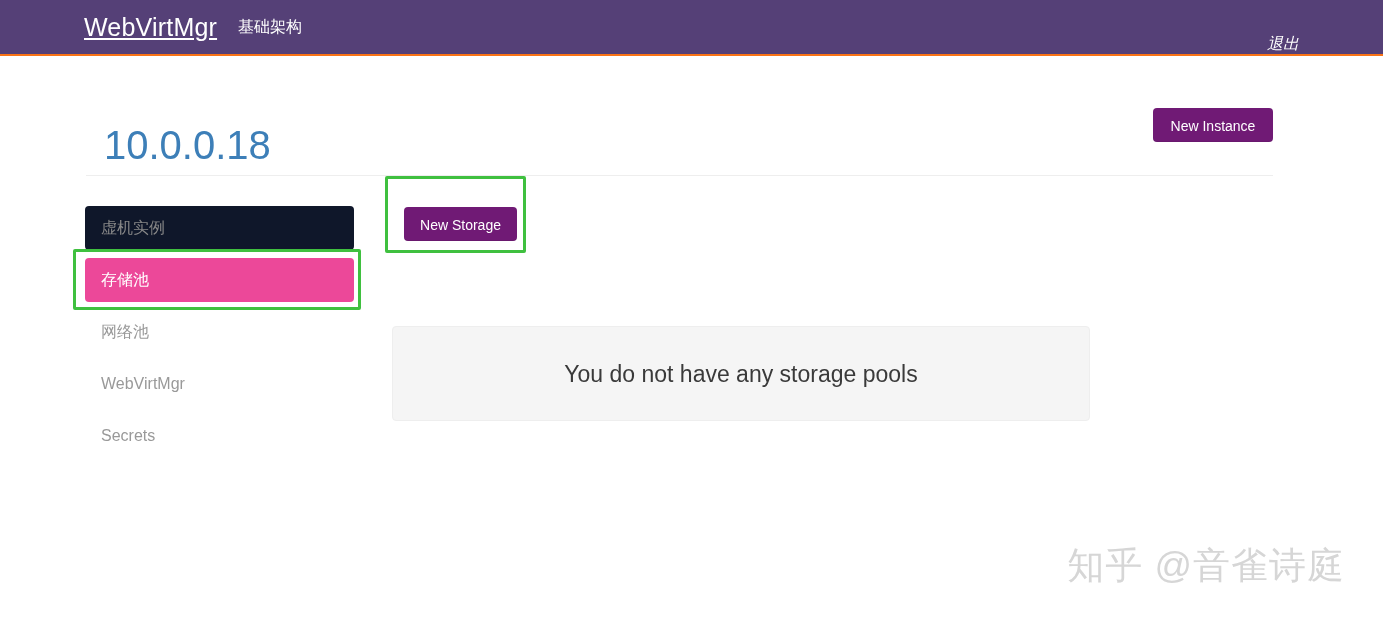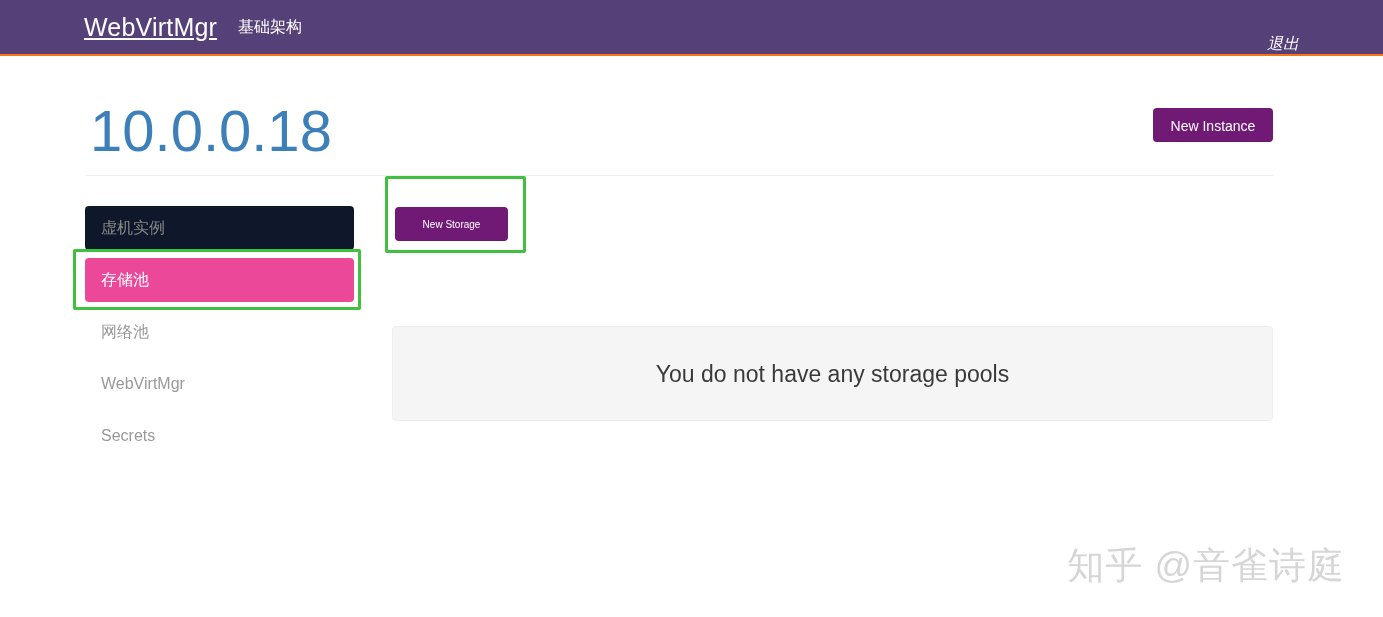--- a/index.html
+++ b/index.html
@@ -83,22 +83,22 @@
     position: absolute;
     left: 86px;
     top: 42px;
     width: 1187px;
     height: 70px;
   }
   .page-title {
     position: absolute;
     left: 0;
     top: 0;
-    margin: 4px;
-    font-size: 58px;
+    margin: 18px;
+    font-size: 40px;
     line-height: 58px;
     font-weight: normal;
     color: #3d7fb8;
     white-space: nowrap;
   }
   .btn {
     display: inline-block;
     border: none;
     border-radius: 4px;
     cursor: pointer;
@@ -163,32 +163,32 @@
 
   
   .content {
     position: absolute;
     left: 392px;
     top: 121px;
     width: 881px;
   }
   .btn-new-storage {
     position: absolute;
-    left: 3px;
+    left: 12px;
     top: 30px;
     width: 113px;
     height: 34px;
-    font-size: 10px;
+    font-size: 14px;
     line-height: 34px;
   }
   .empty-panel {
     position: absolute;
     left: 0;
     top: 149px;
-    width: 881px;
+    width: 698px;
     height: 95px;
     background: #f5f5f5;
     border: 1px solid #eeeeee;
     border-radius: 4px;
     display: flex;
     align-items: center;
     justify-content: center;
   }
   .empty-text {
     font-size: 23px;

